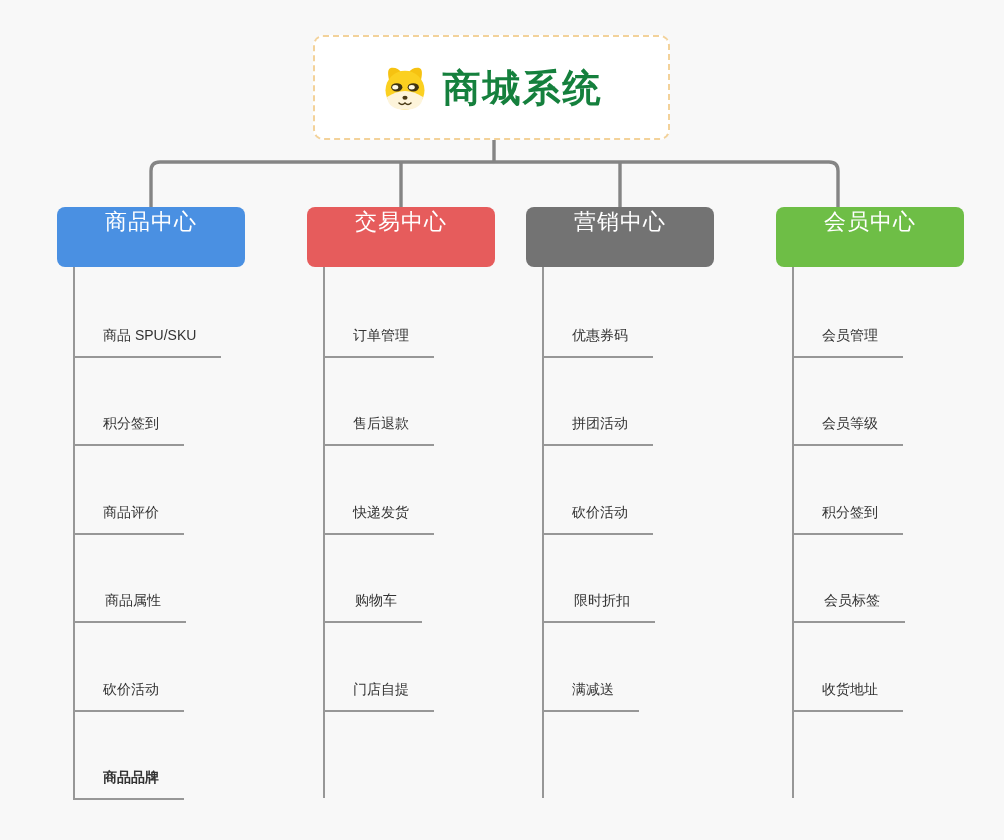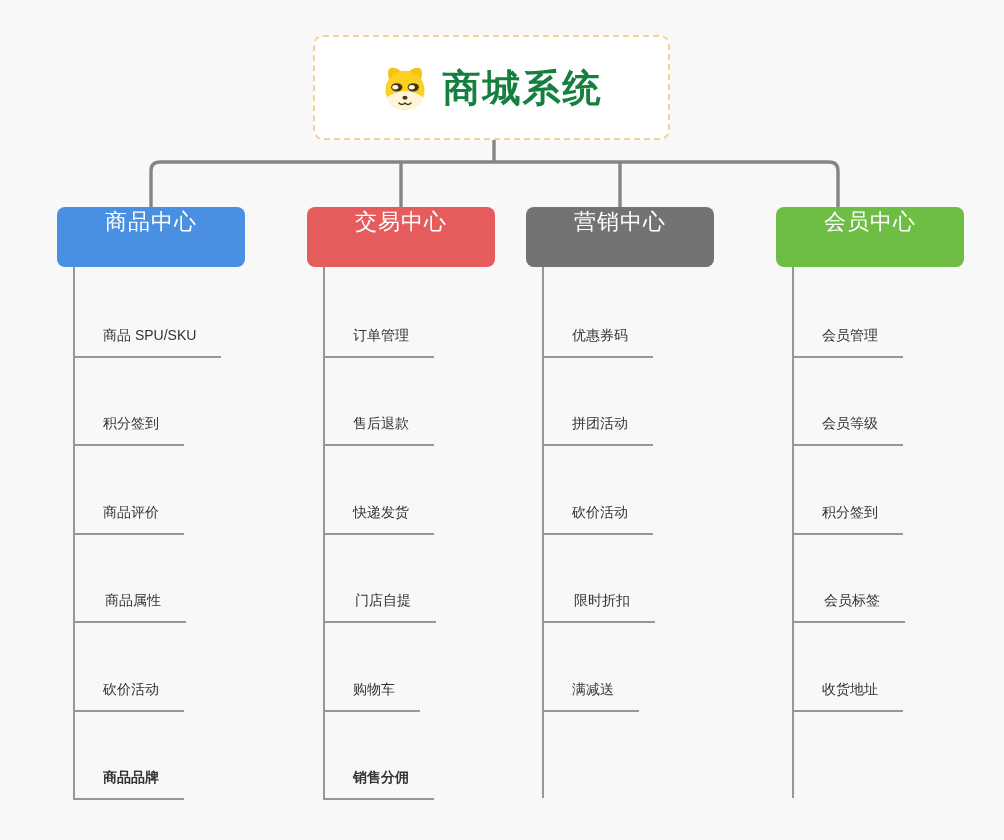--- a/index.html
+++ b/index.html
@@ -103,23 +103,22 @@
   </div>
 
   <div class="branch branch-2">
     <div class="branch-header" style="background: rgb(230, 92, 92);">
       <span>交易中心</span>
     </div>
     <div class="children">
       <div class="child">订单管理</div>
       <div class="child">售后退款</div>
       <div class="child">快递发货</div>
+      <div class="child">购物车</div>
       <div class="child">门店自提</div>
-      <div class="child">购物车</div>
-      <div class="child">销售分佣</div>
     </div>
   </div>
 
   <div class="branch branch-3">
     <div class="branch-header" style="background: #737373;">
       <span>营销中心</span>
     </div>
     <div class="children">
       <div class="child">优惠券码</div>
       <div class="child">拼团活动</div>

